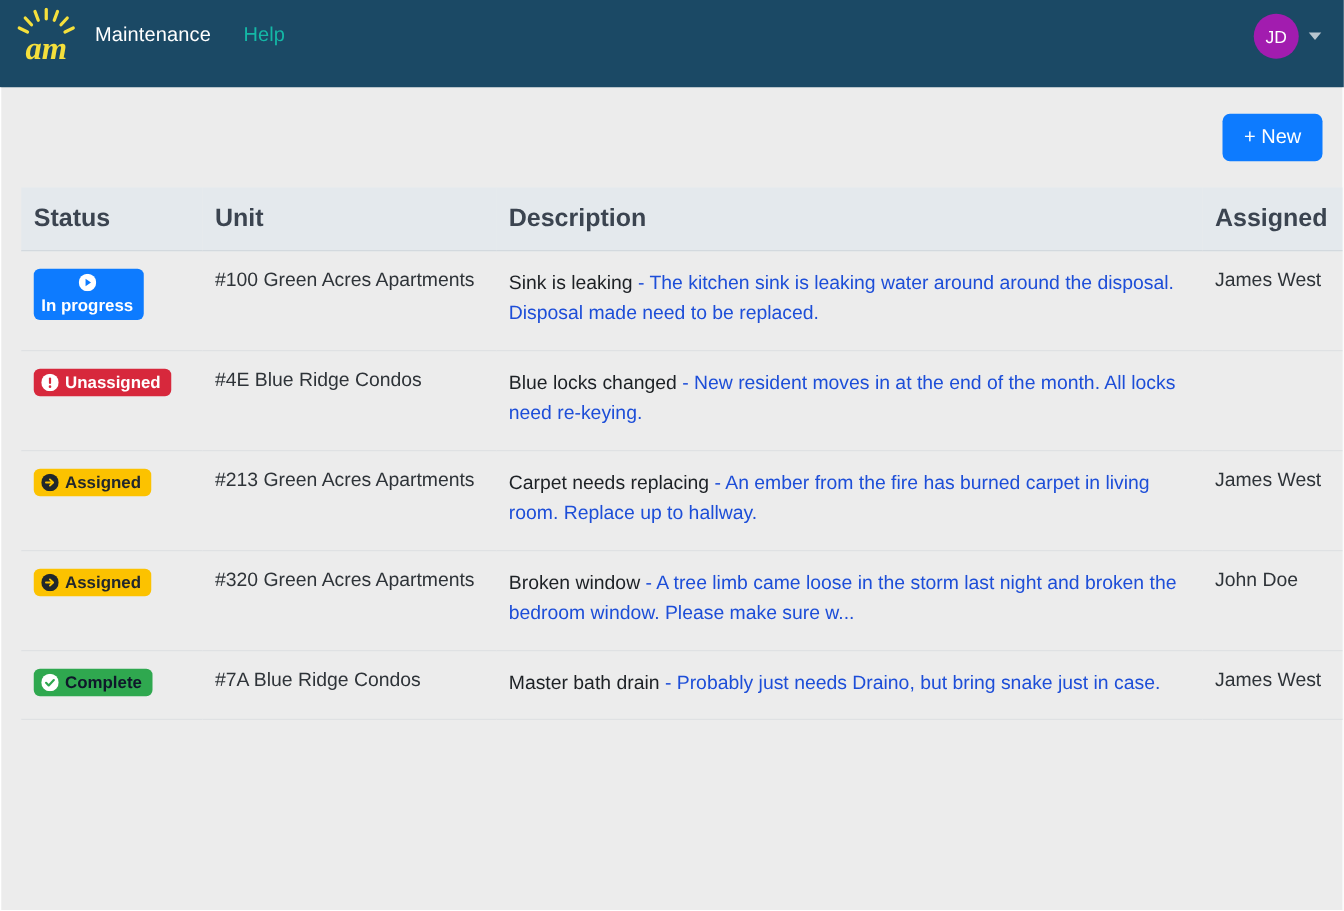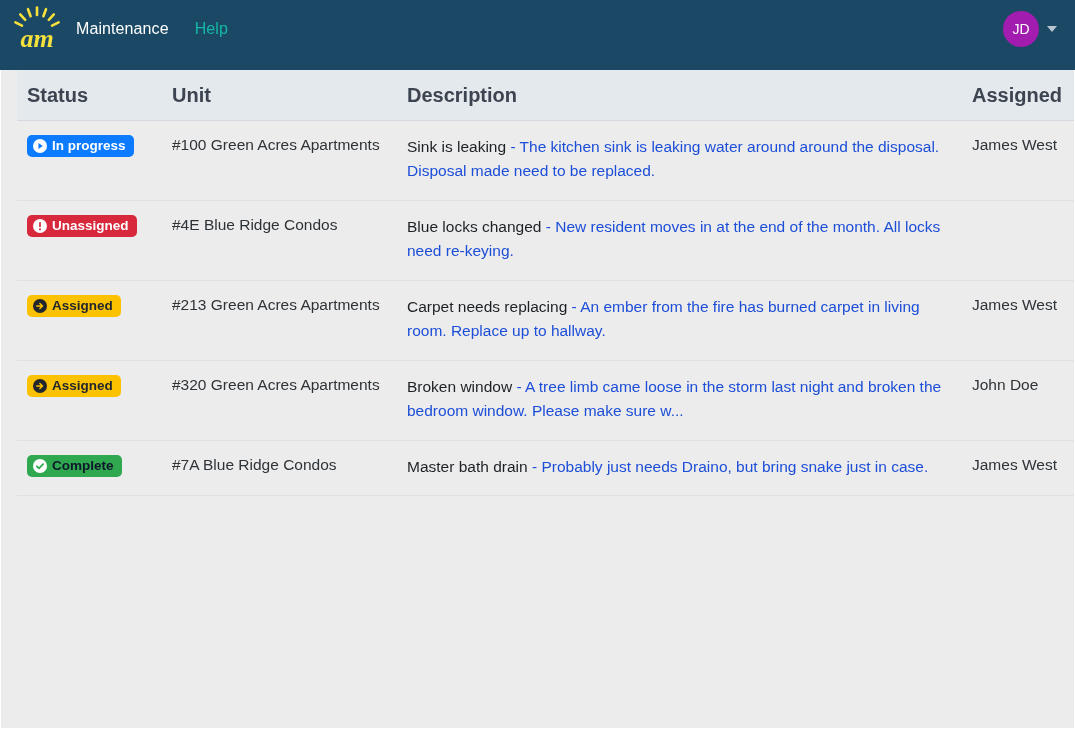--- a/index.html
+++ b/index.html
@@ -160,21 +160,21 @@
     align-items: center;
     gap: 5px;
     border-radius: 5px;
     padding: 4px 8px 4px 6px;
     font-size: 13.5px;
     font-weight: bold;
     line-height: 1;
     white-space: nowrap;
   }
   .badge svg { display: block; flex: 0 0 auto; }
-  .badge-blue   { background: #0d7bff; color: #ffffff; }
+  .badge-blue   { background: #0d7bff; color: #ffffff; flex-direction: column; }
   .badge-red    { background: #d7283c; color: #ffffff; }
   .badge-yellow { background: #fcc200; color: #21272c; }
   .badge-green  { background: #2fa84f; color: #0f172a; }
 </style>
 </head>
 <body>
 
 <div class="app">
 
   <div class="navbar">
@@ -200,20 +200,23 @@
     </div>
 
     <div class="nav-right">
       <div class="avatar">JD</div>
       <div class="caret"></div>
     </div>
   </div>
 
   <div class="content">
 
+    <div class="toolbar">
+      <button class="btn-new">+ New</button>
+    </div>
 
     <table class="grid">
       <thead>
         <tr>
           <th class="col-status">Status</th>
           <th class="col-unit">Unit</th>
           <th class="col-desc">Description</th>
           <th class="col-assign">Assigned</th>
         </tr>
       </thead>

